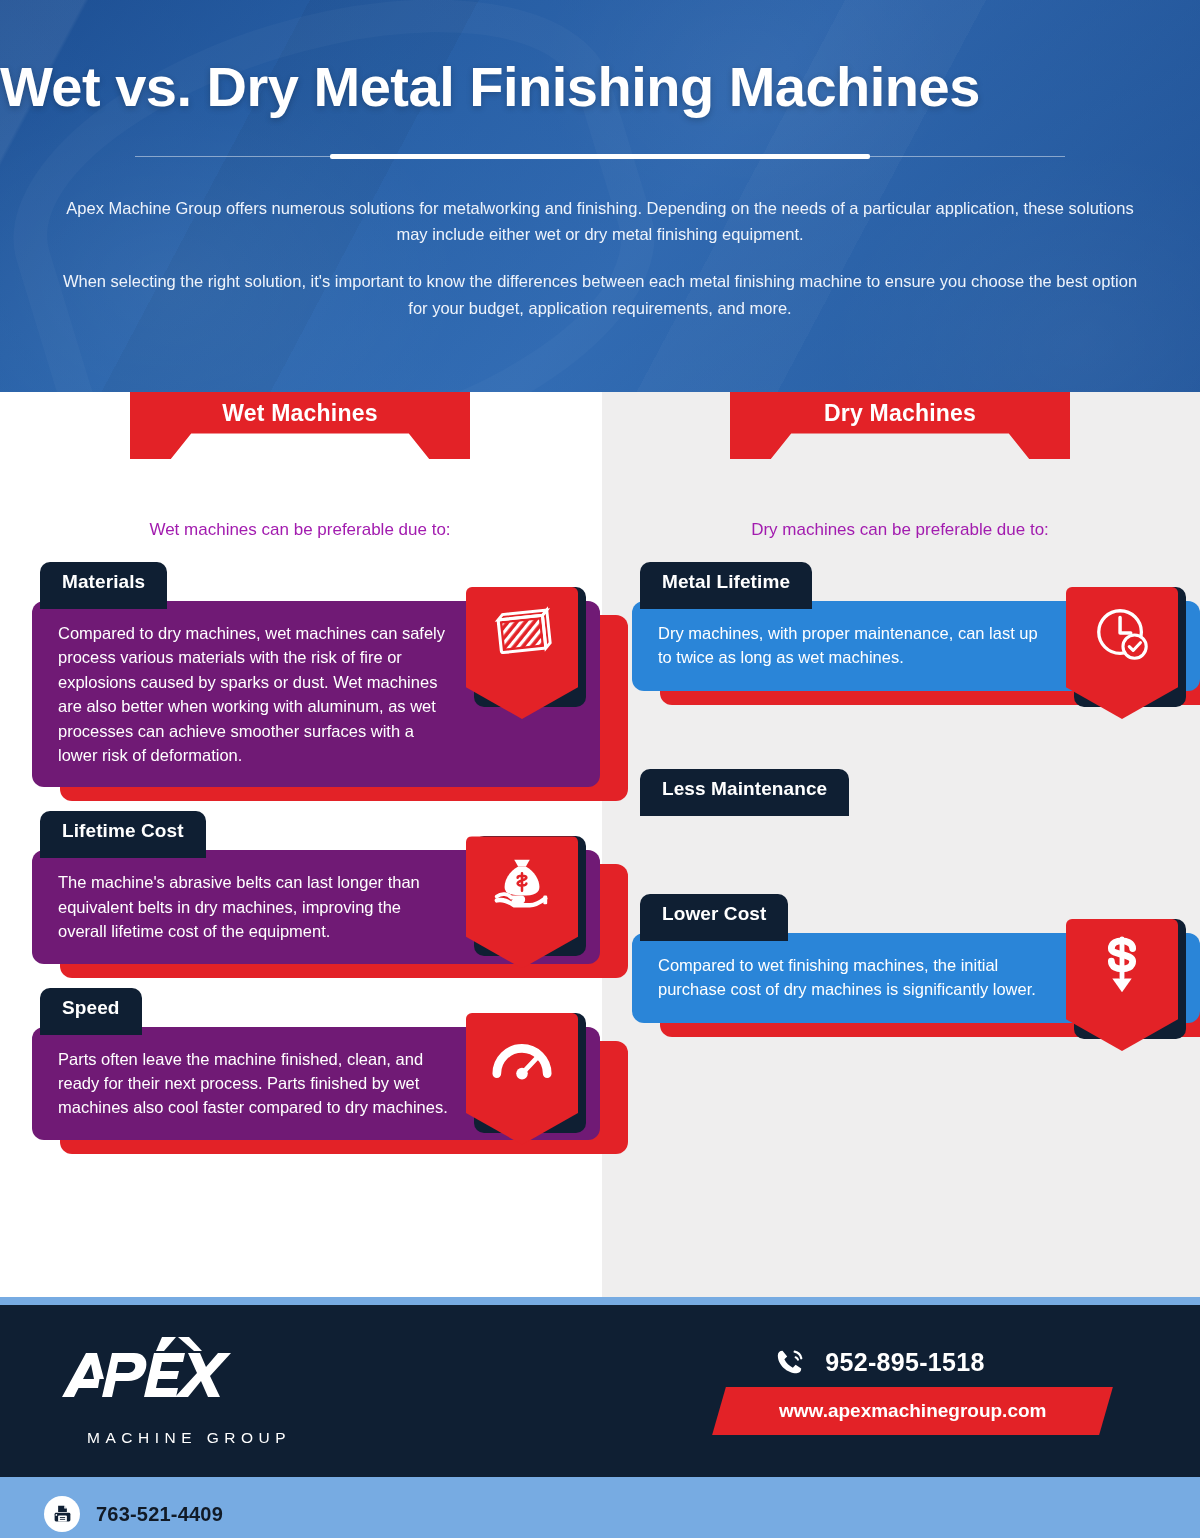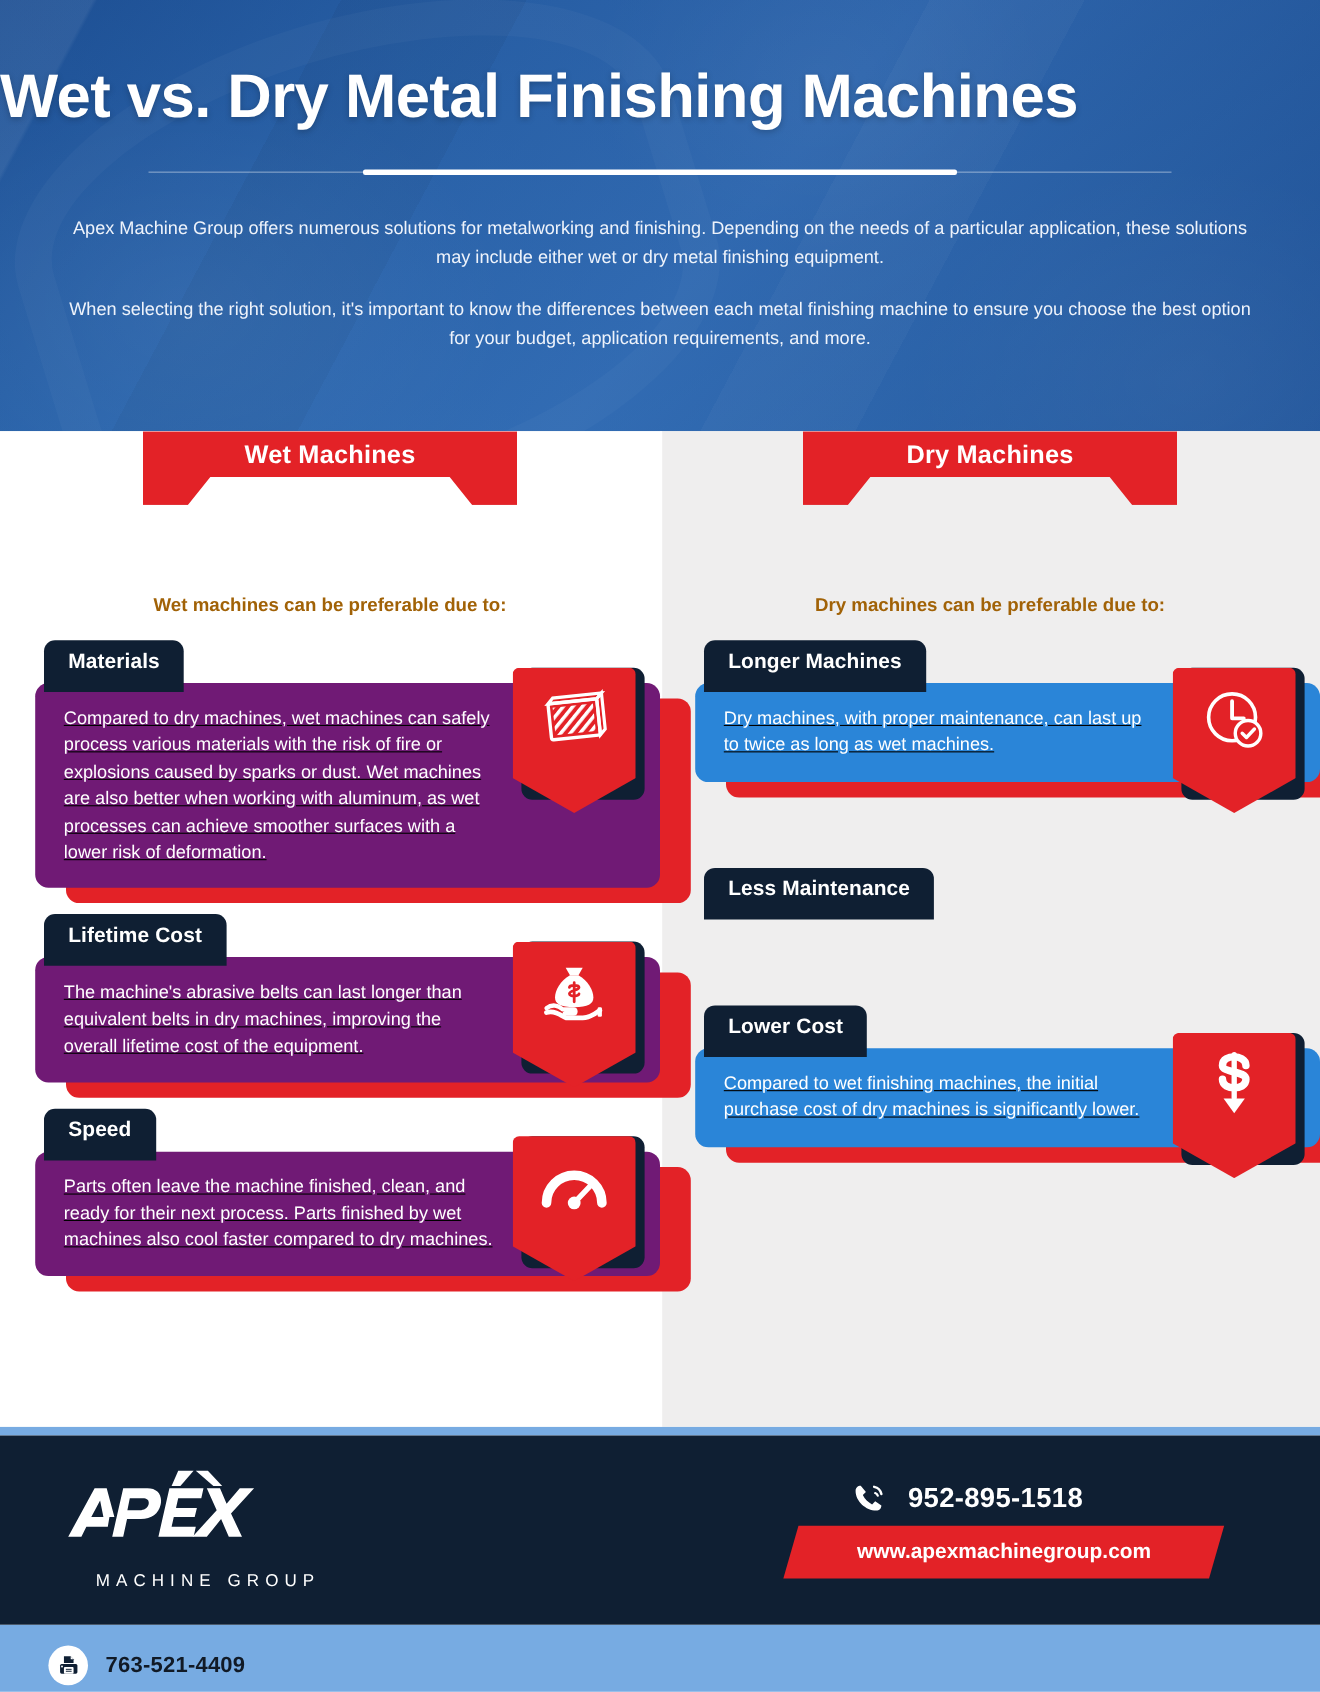--- a/index.html
+++ b/index.html
@@ -115,35 +115,33 @@
     top: 0; left: 0; right: 0;
     height: 42px;
     display: flex; align-items: center; justify-content: center;
     color: #ffffff;
     font-size: 23px;
     font-weight: bold;
     letter-spacing: .2px;
   }
 
   .col-sub {
-    margin-top: 76px;
+    margin-top: 56px;
     text-align: center;
     font-size: 17px;
-    color: #a16207;
-    font-weight: bold;
+    color: #a21caf;
   }
 
   .cards { margin-top: 22px; position: relative; }
 
   
   .card {
     position: relative;
     margin-left: 32px;
     margin-bottom: 24px;
-    text-decoration: underline;
   }
   .card-head {
     position: relative;
     z-index: 4;
     display: inline-block;
     background: #0f1f33;
     color: #ffffff;
     font-size: 19px;
     font-weight: bold;
     padding: 9px 22px 16px 22px;
@@ -382,21 +380,21 @@
       <div class="ribbon-wrap">
         <div class="ribbon dry">
           <div class="ribbon-label">Dry Machines</div>
         </div>
       </div>
       <div class="col-sub">Dry machines can be preferable due to:</div>
 
       <div class="cards" style="margin-top:22px">
 
         <div class="card" style="margin-bottom:78px">
-          <div class="card-head">Longer Machines</div>
+          <div class="card-head">Metal Lifetime</div>
           <div class="card-body-wrap">
             <div class="card-shadow"></div>
             <div class="card-body">Dry machines, with proper maintenance, can last up to twice as long as wet machines.</div>
             <div class="badge">
               <div class="badge-dark"></div>
               <div class="badge-red">
                 <svg viewBox="0 0 64 64">
                   <circle cx="30" cy="30" r="22" fill="none" stroke="#ffffff" stroke-width="3.4"></circle>
                   <path d="M30 15 V31 H41" fill="none" stroke="#ffffff" stroke-width="3.6" stroke-linecap="round" stroke-linejoin="round"></path>
                   <circle cx="45" cy="45" r="12" fill="#e32227" stroke="#ffffff" stroke-width="3.2"></circle>

